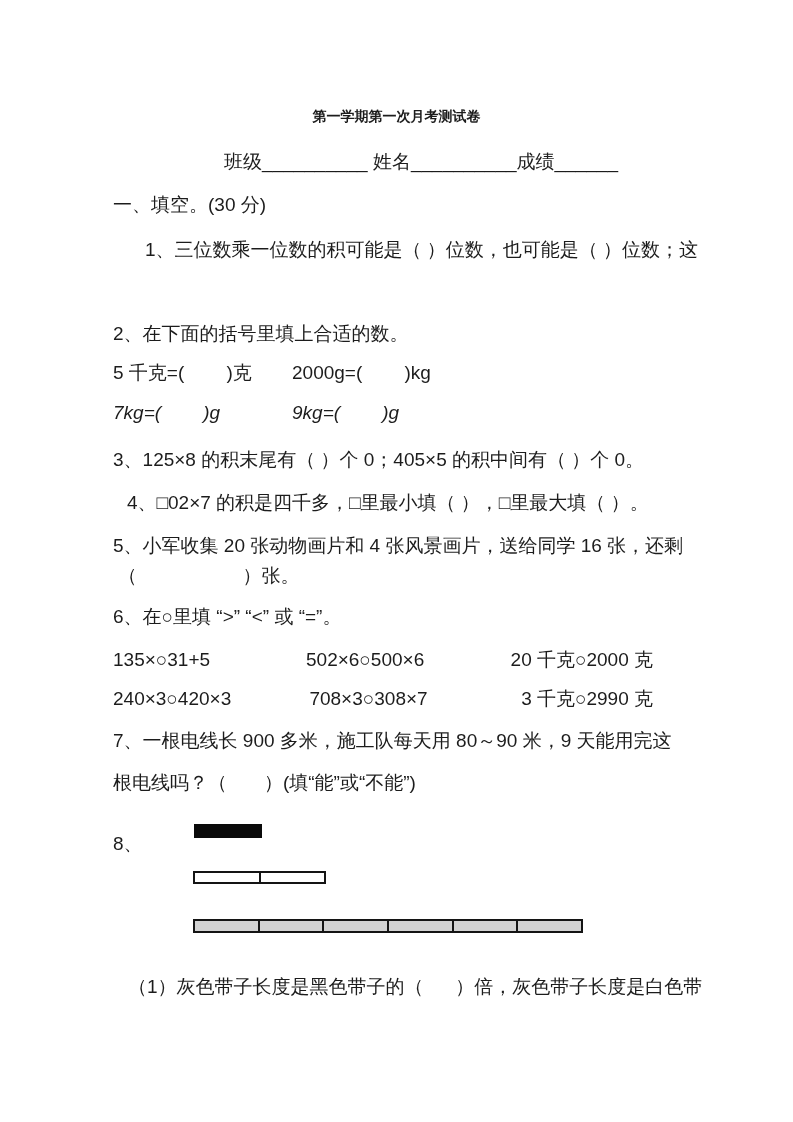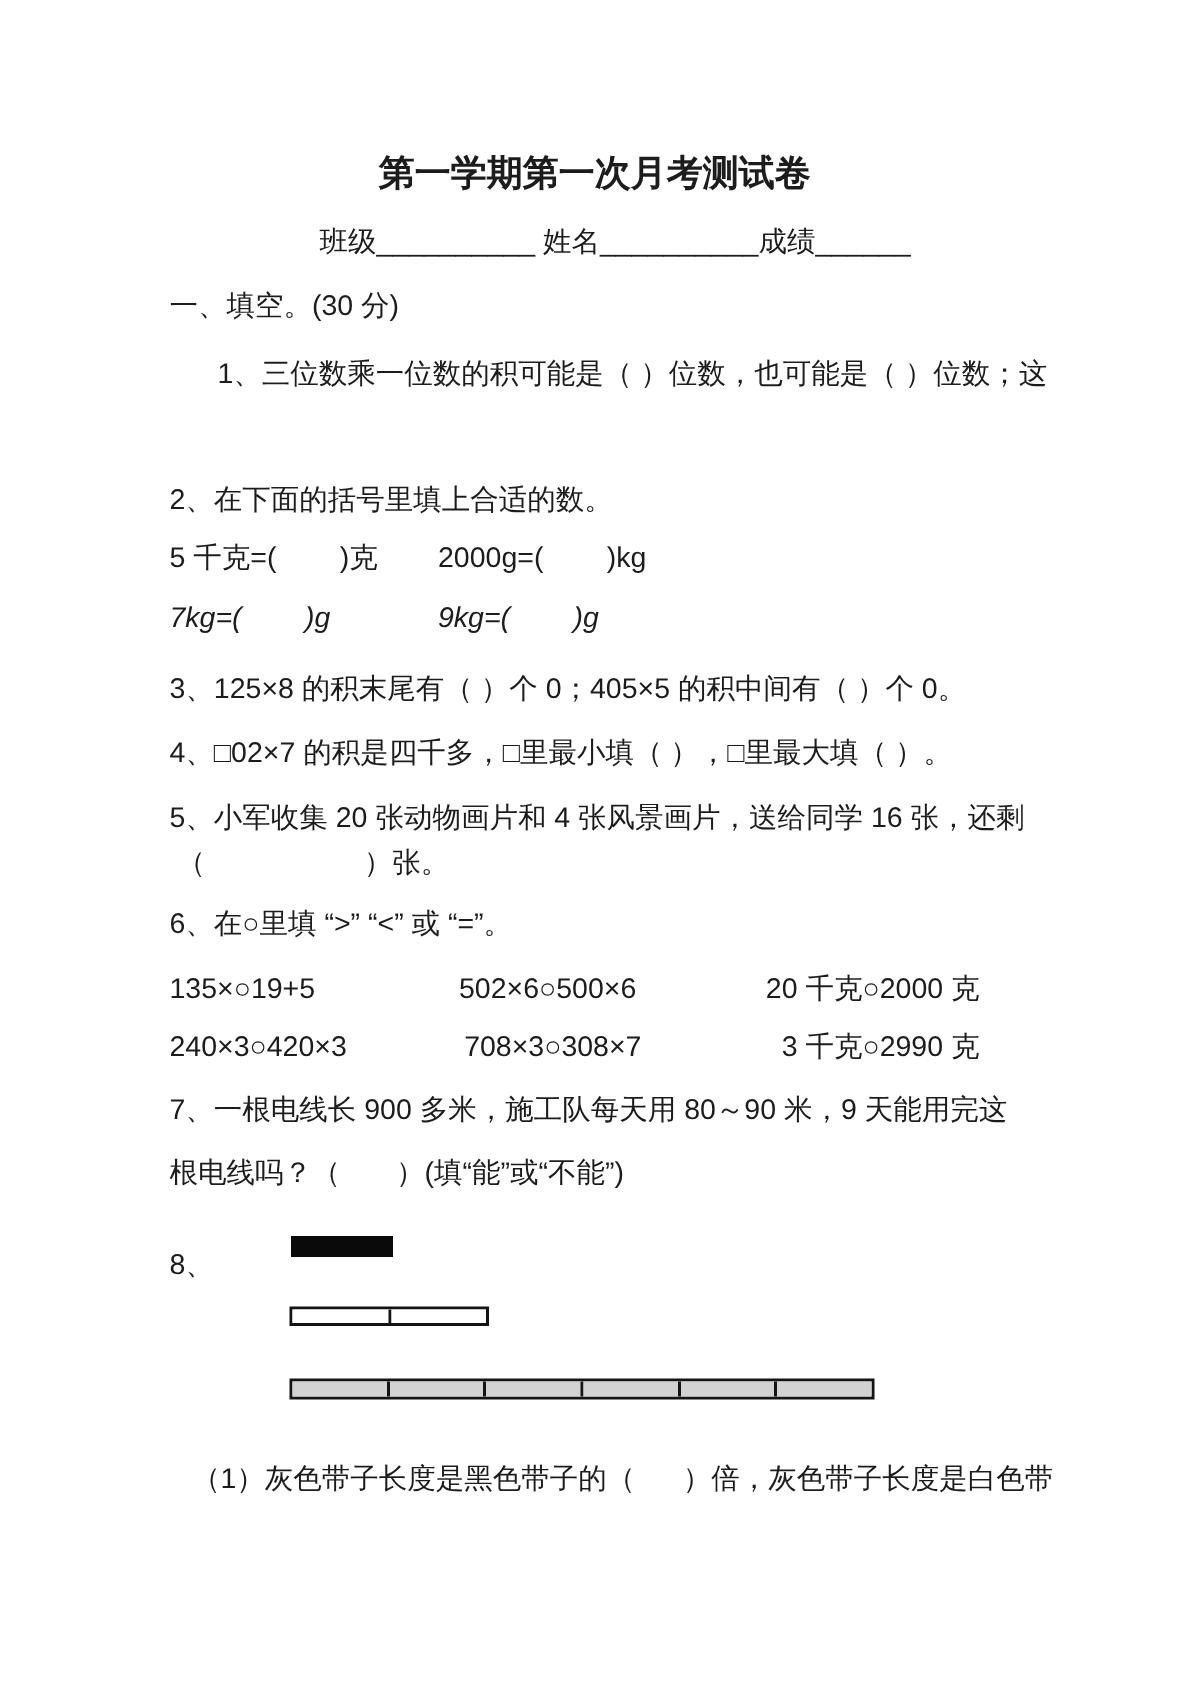--- a/index.html
+++ b/index.html
@@ -15,21 +15,21 @@
   .line{
     position:absolute;
     left:113px;
     white-space:pre;
     line-height:24px;
   }
   .title{
     left:113px;width:567px;
     text-align:center;
     font-weight:bold;
-    font-size:24px;
+    font-size:14px;
   }
   .row{display:flex;}
   .row span{display:inline-block;}
   .kg-c1{width:179px;}
   .kg-c2{width:240px;}
   .cmp{width:540px;}
   .cmp-c1{width:193px;}
   .cmp-c2{width:202px;}
   .cmp-c3{width:145px;text-align:right;}
   .bar{
@@ -44,51 +44,51 @@
   }
   .bar .cell:last-child{border-right:none;}
 </style>
 </head>
 <body>
 
 <div class="page">
 
   <div class="line title" style="top:104px;">第一学期第一次月考测试卷</div>
 
-  <div class="line" style="top:150px;left:213px;text-align:right;">班级__________ 姓名__________成绩______</div>
+  <div class="line" style="top:150px;left:224px;text-align:right;">班级__________ 姓名__________成绩______</div>
 
   <div class="line" style="top:193px;">一、填空。(30 分)</div>
 
   <div class="line" style="top:238px;margin-left:32px;">1、三位数乘一位数的积可能是（ ）位数，也可能是（ ）位数；这</div>
 
 
   <div class="line" style="top:322px;">2、在下面的括号里填上合适的数。</div>
 
   <div class="line row" style="top:361px;">
     <span class="kg-c1">5 千克=(        )克</span>
     <span class="kg-c2">2000g=(        )kg</span>
   </div>
 
   <div class="line row" style="top:401px;font-style:italic;">
     <span class="kg-c1">7kg=(        )g</span>
     <span class="kg-c2">9kg=(        )g</span>
   </div>
 
   <div class="line" style="top:448px;">3、125×8 的积末尾有（ ）个 0；405×5 的积中间有（ ）个 0。</div>
 
-  <div class="line" style="top:491px;">4、□02×7 的积是四千多，□里最小填（ ），□里最大填（ ）。</div>
+  <div class="line" style="top:491px;margin-left:14px;">4、□02×7 的积是四千多，□里最小填（ ），□里最大填（ ）。</div>
 
   <div class="line" style="top:534px;">5、小军收集 20 张动物画片和 4 张风景画片，送给同学 16 张，还剩</div>
 
   <div class="line" style="top:564px;left:118px;">（                    ）张。</div>
 
   <div class="line" style="top:605px;">6、在○里填 “&gt;” “&lt;” 或 “=”。</div>
 
   <div class="line row cmp" style="top:648px;">
-    <span class="cmp-c1">135×○19+5</span>
+    <span class="cmp-c1">135×○31+5</span>
     <span class="cmp-c2">502×6○500×6</span>
     <span class="cmp-c3">20 千克○2000 克</span>
   </div>
 
   <div class="line row cmp" style="top:687px;gap:12px;">
     <span class="cmp-c1">240×3○420×3</span>
     <span class="cmp-c2">708×3○308×7</span>
     <span class="cmp-c3">3 千克○2990 克</span>
   </div>
 

